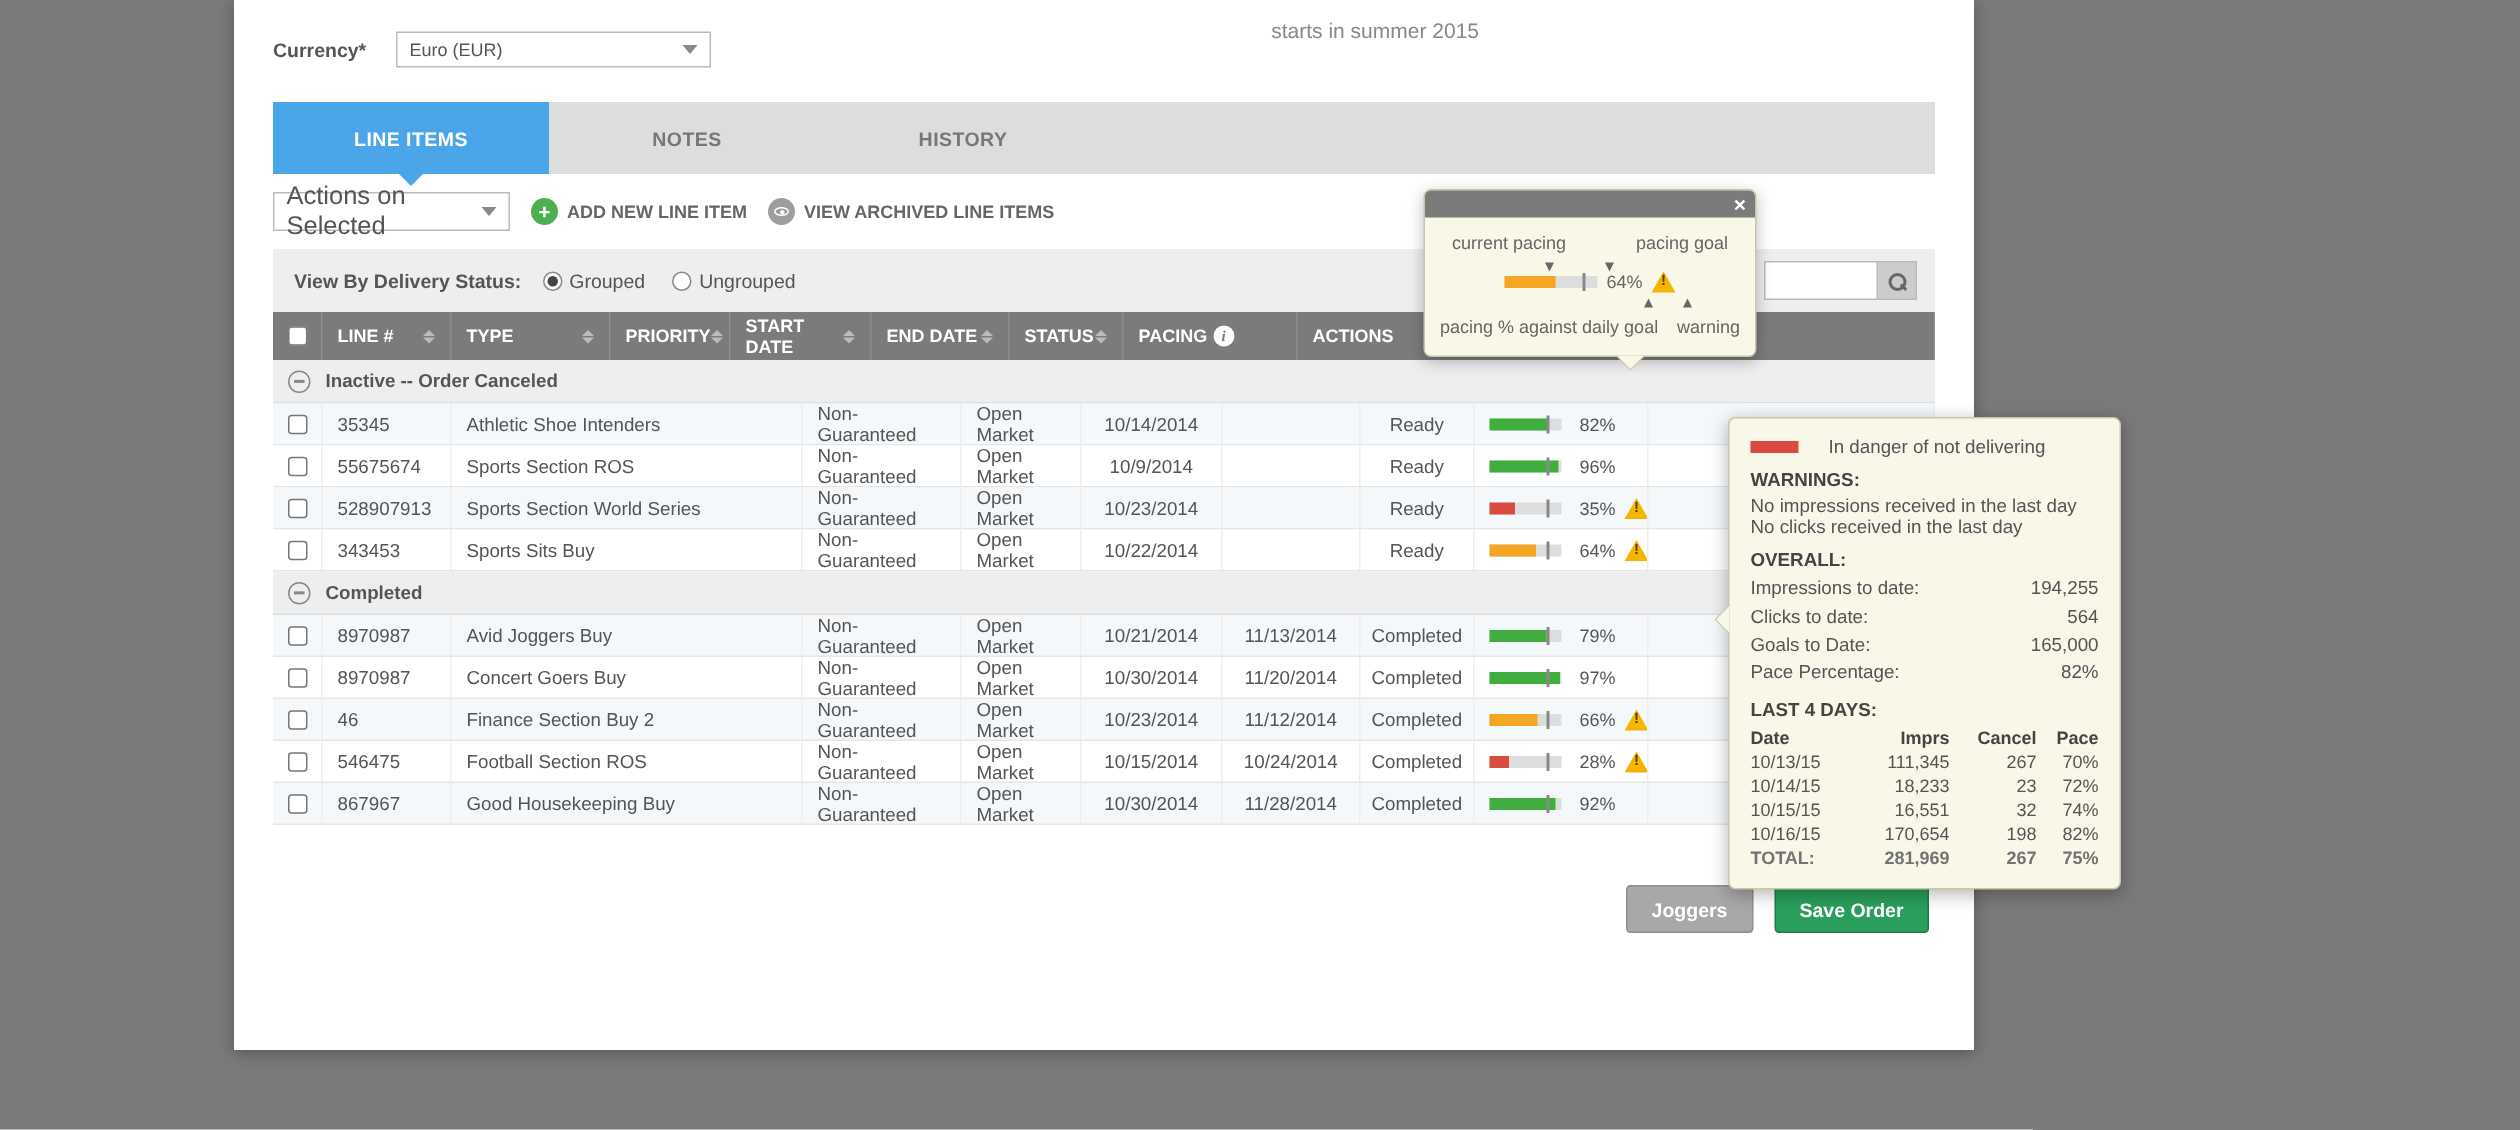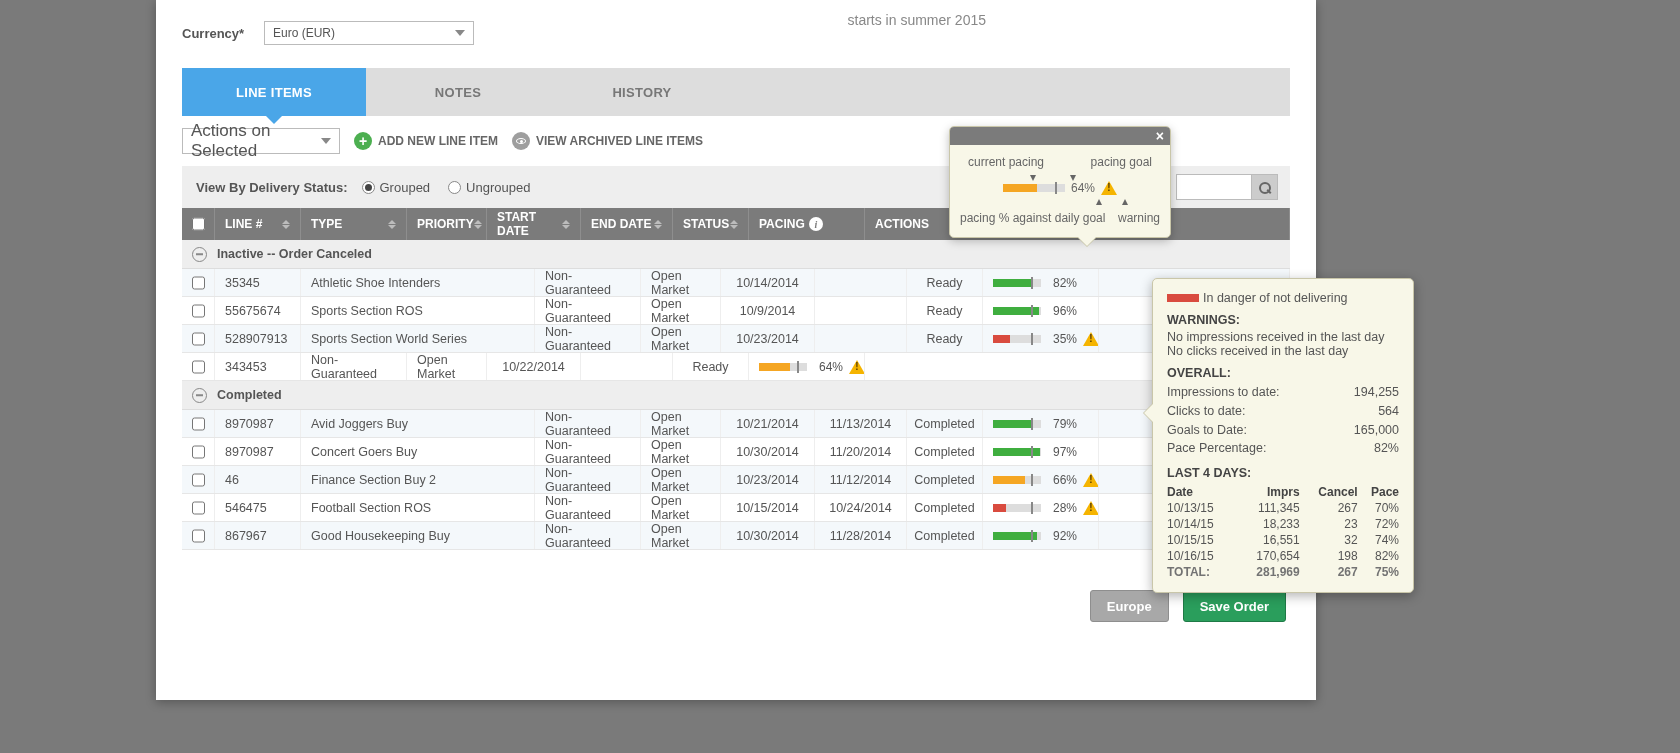--- a/index.html
+++ b/index.html
@@ -82,21 +82,21 @@
 .lg-bar .t{position:absolute;top:-2px;bottom:-2px;width:2px;background:#888;right:8px}
 .arrow-dn{width:0;height:0;border-left:3px solid transparent;border-right:3px solid transparent;border-top:6px solid #666;position:absolute}
 .arrow-up{width:0;height:0;border-left:3px solid transparent;border-right:3px solid transparent;border-bottom:6px solid #666;position:absolute}
 .legend-row2{display:flex;justify-content:space-between;padding:0 0 0 0;margin-top:10px}
 .legend::after{content:"";position:absolute;bottom:-9px;left:128px;border-left:9px solid transparent;border-right:9px solid transparent;border-top:9px solid #f8f7e8}
 .legend::before{content:"";position:absolute;bottom:-10px;left:127px;border-left:10px solid transparent;border-right:10px solid transparent;border-top:10px solid #c9c6a9}
 
 .detail{position:absolute;left:1152px;top:278px;width:262px;background:#f8f7e8;border:1px solid #c9c6a9;border-radius:5px;box-shadow:0 3px 12px rgba(0,0,0,.3);z-index:60;padding:12px 14px;font-size:12.5px;color:#555}
 .detail::before{content:"";position:absolute;left:-10px;top:124px;border-top:10px solid transparent;border-bottom:10px solid transparent;border-right:10px solid #c9c6a9}
 .detail::after{content:"";position:absolute;left:-9px;top:125px;border-top:9px solid transparent;border-bottom:9px solid transparent;border-right:9px solid #f8f7e8}
-.danger-row{display:flex;align-items:center;gap:4px;margin-bottom:6px}
+.danger-row{display:flex;align-items:center;gap:20px;margin-bottom:6px}
 .swatch{width:32px;height:8px}
 .sec-h{font-weight:bold;margin-top:8px;margin-bottom:3px;color:#444}
 .kv{display:flex;justify-content:space-between;line-height:1.5}
 .mini-table{width:100%;margin-top:4px;border-collapse:collapse}
 .mini-table th,.mini-table td{text-align:right;padding:1px 0;font-size:12px}
 .mini-table th:first-child,.mini-table td:first-child{text-align:left}
 .mini-table th{font-weight:bold;color:#444}
 .mini-table .tot td{font-weight:bold;color:#737373}
 </style>
 </head>
@@ -259,20 +259,21 @@
                 <span class="warn"></span>
               </div>
             </div>
             <div class="td c-act"></div>
           </div>
           <div class="row">
             <div class="td c-chk">
               <input type="checkbox" class="chk" style="">
             </div>
             <div class="td c-line">343453</div>
+            <div class="td c-name">Sports Sits Buy</div>
             <div class="td c-type">Non-Guaranteed</div>
             <div class="td c-pri">Open Market</div>
             <div class="td c-start" style="justify-content:center">10/22/2014</div>
             <div class="td c-end" style="justify-content:center"></div>
             <div class="td c-status" style="justify-content:center">Ready</div>
             <div class="td c-pace">
               <div class="pace-cell">
                 <div class="pbar">
                   <div class="fill" style="width:30.72px;background:#f5a623"></div>
                   <div class="tick" style="left:38px"></div>
@@ -399,21 +400,21 @@
                 <span class="pct">92%</span>
               </div>
             </div>
             <div class="td c-act"></div>
           </div>
         </div>
       </div>
   </div>
 
   <div class="btn-row">
-    <div class="btn cancel">Europe</div>
+    <div class="btn cancel">Joggers</div>
     <div class="btn save">Save Order</div>
   </div>
 </div>
 
 <div class="legend">
   <div class="legend-head">
       <span class="x">×</span>
     </div>
   <div class="legend-body">
     <div class="legend-row1">

